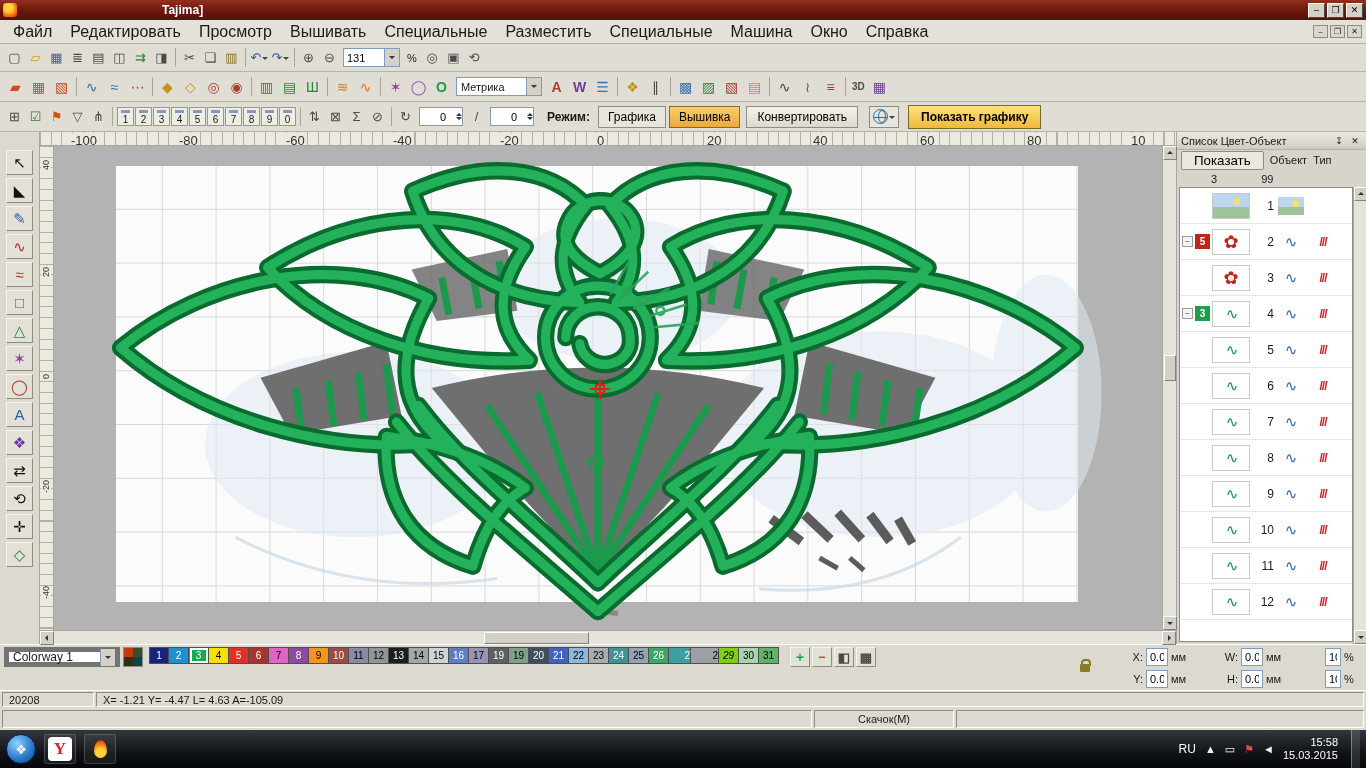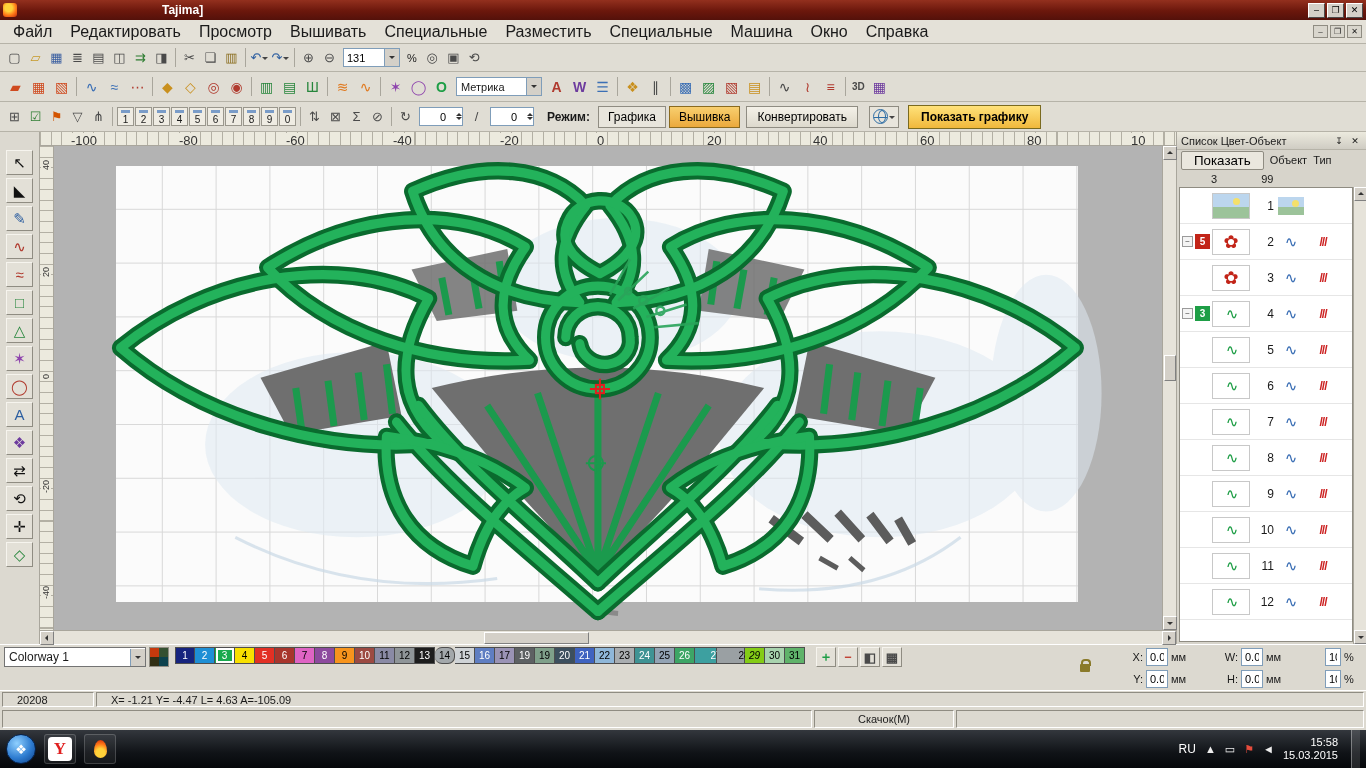--- a/index.html
+++ b/index.html
@@ -107,39 +107,39 @@
   .pnum{width:22px;text-align:right;font-size:12px;flex:0 0 22px;}
   .ptype{width:30px;height:26px;display:flex;align-items:center;justify-content:center;font-size:15px;flex:0 0 30px;}
   .ptype.curve{color:#3b6fb5;}
   .ptype.stitches{color:#cc2222;font-size:12px;letter-spacing:-1px;font-weight:bold;}
   .pscrollcol{width:13px;flex:0 0 13px;background:#e6e3da;border-left:1px solid #a9a69c;display:flex;flex-direction:column;}
   .ptrack{flex:1;}
 
   
   .palbar{height:46px;flex:0 0 46px;background:#dcd9d0;border-top:1px solid #fff;display:flex;padding:2px 6px 2px 4px;}
   .pal-left{display:flex;align-items:flex-start;gap:3px;}
-  .cw-combo{display:inline-flex;align-items:center;background:#fff;border:1px solid #737373;height:20px;width:142px;font-size:12px;}
+  .cw-combo{display:inline-flex;align-items:center;background:#fff;border:5px solid #737373;height:20px;width:116px;font-size:12px;}
   .cw-combo .ctext{flex:1;padding:0 4px;}
   .pal-ico{width:20px;height:20px;border:1px solid #8f8c82;background:linear-gradient(90deg,#d94b3a 50%,#3a69d9 50%),linear-gradient(#e8c23a 50%,#3aa05a 50%);background-blend-mode:multiply;}
   .chips{display:flex;margin-left:3px;}
   .chip{width:20px;height:17px;font-size:10px;display:flex;align-items:center;justify-content:center;border:1px solid #4e4e4e;border-left-width:0;flex:0 0 20px;}
   .chip:first-child{border-left-width:1px;}
   .chip.sel{outline:2px solid #fff;outline-offset:-3px;}
   .pal-extra{display:flex;align-items:center;gap:2px;margin-left:8px;}
   .pxbtn{width:20px;height:20px;display:flex;align-items:center;justify-content:center;border:1px solid;border-color:#f6f4ee #8f8c82 #8f8c82 #f6f4ee;background:#e3e0d7;font-size:13px;font-weight:bold;}
   .transform{margin-left:auto;display:grid;grid-template-columns:14px 48px 22px 16px 48px 22px 56px 16px 16px;grid-auto-rows:20px;gap:2px 3px;align-items:center;font-size:11px;}
   .tin{height:18px;border:1px solid #7f9db9;background:#fff;text-align:right;padding:0 3px;font-size:11px;width:100%;outline:0;}
   .tlabel{text-align:right;}
   .lockwrap{grid-row:1/3;display:flex;align-items:center;justify-content:center;}
   .lock{width:10px;height:8px;background:#8a7a2a;border-radius:1px;position:relative;}
   .lock::before{content:"";position:absolute;left:1px;top:-5px;width:6px;height:5px;border:2px solid #8a7a2a;border-bottom:0;border-radius:4px 4px 0 0;}
 
   
   .status{height:18px;flex:0 0 18px;background:#dcd9d0;display:flex;gap:2px;padding:1px 2px;border-top:1px solid #fff;}
-  .scell{border:1px solid;border-color:#8f8c82 #fff #fff #8f8c82;padding:0 14px;display:flex;align-items:center;font-size:11px;white-space:nowrap;}
+  .scell{border:1px solid;border-color:#8f8c82 #fff #fff #8f8c82;padding:0 6px;display:flex;align-items:center;font-size:11px;white-space:nowrap;}
   .status2{height:22px;flex:0 0 22px;background:#dcd9d0;display:flex;gap:2px;padding:2px;}
 
   
   .taskbar{height:38px;flex:0 0 38px;background:linear-gradient(#33373d,#101317 60%,#05070a);display:flex;align-items:center;padding:0 6px;gap:8px;color:#fff;}
   .orb{width:30px;height:30px;border-radius:50%;background:radial-gradient(circle at 35% 30%,#8fd0ff,#2e7cd0 55%,#0c3f86);border:1px solid #06234e;display:flex;align-items:center;justify-content:center;font-size:13px;color:#fff;}
   .taskico{width:32px;height:30px;border-radius:3px;display:flex;align-items:center;justify-content:center;border:1px solid rgba(255,255,255,.18);background:rgba(255,255,255,.06);}
   .ybox{width:24px;height:24px;background:#fff;border-radius:4px;display:flex;align-items:center;justify-content:center;font-family:"Liberation Serif",serif;font-weight:bold;font-size:17px;color:#e02020;}
   .flame{width:13px;height:18px;background:radial-gradient(circle at 50% 72%,#ffd23a 0 30%,#ff7a18 60%,#d93a0c 90%);border-radius:50% 50% 50% 50%/62% 62% 38% 38%;}
   .tray{margin-left:auto;display:flex;align-items:center;gap:9px;}
   .trayico{font-size:11px;color:#eee;}
@@ -617,21 +617,21 @@
         <span class="chip" style="background: rgb(248, 224, 0); color: rgb(0, 0, 0);">4</span>
         <span class="chip" style="background: rgb(226, 48, 36); color: rgb(255, 255, 255);">5</span>
         <span class="chip" style="background: rgb(168, 53, 44); color: rgb(255, 255, 255);">6</span>
         <span class="chip" style="background: rgb(223, 100, 196); color: rgb(0, 0, 0);">7</span>
         <span class="chip" style="background: rgb(141, 74, 158); color: rgb(255, 255, 255);">8</span>
         <span class="chip" style="background: rgb(247, 148, 29); color: rgb(0, 0, 0);">9</span>
         <span class="chip" style="background: rgb(156, 74, 66); color: rgb(255, 255, 255);">10</span>
         <span class="chip" style="background: rgb(138, 138, 165); color: rgb(0, 0, 0);">11</span>
         <span class="chip" style="background: rgb(143, 149, 152); color: rgb(0, 0, 0);">12</span>
         <span class="chip" style="background: rgb(29, 29, 29); color: rgb(255, 255, 255);">13</span>
-        <span class="chip" style="background: rgb(163, 168, 171); color: rgb(0, 0, 0); border-radius: 7px;">14</span>
+        <span class="chip" style="background: rgb(163, 168, 171); color: rgb(0, 0, 0);">14</span>
         <span class="chip" style="background: rgb(207, 211, 214); color: rgb(0, 0, 0);">15</span>
         <span class="chip" style="background: rgb(95, 126, 194); color: rgb(255, 255, 255);">16</span>
         <span class="chip" style="background: rgb(154, 147, 181); color: rgb(0, 0, 0);">17</span>
         <span class="chip" style="background: rgb(93, 97, 99); color: rgb(255, 255, 255);">19</span>
         <span class="chip" style="background: rgb(127, 160, 138); color: rgb(0, 0, 0);">19</span>
         <span class="chip" style="background: rgb(60, 79, 94); color: rgb(255, 255, 255);">20</span>
         <span class="chip" style="background: rgb(63, 99, 192); color: rgb(255, 255, 255);">21</span>
         <span class="chip" style="background: rgb(143, 183, 217); color: rgb(0, 0, 0);">22</span>
         <span class="chip" style="background: rgb(169, 173, 176); color: rgb(0, 0, 0);">23</span>
         <span class="chip" style="background: rgb(63, 147, 148); color: rgb(255, 255, 255);">24</span>

